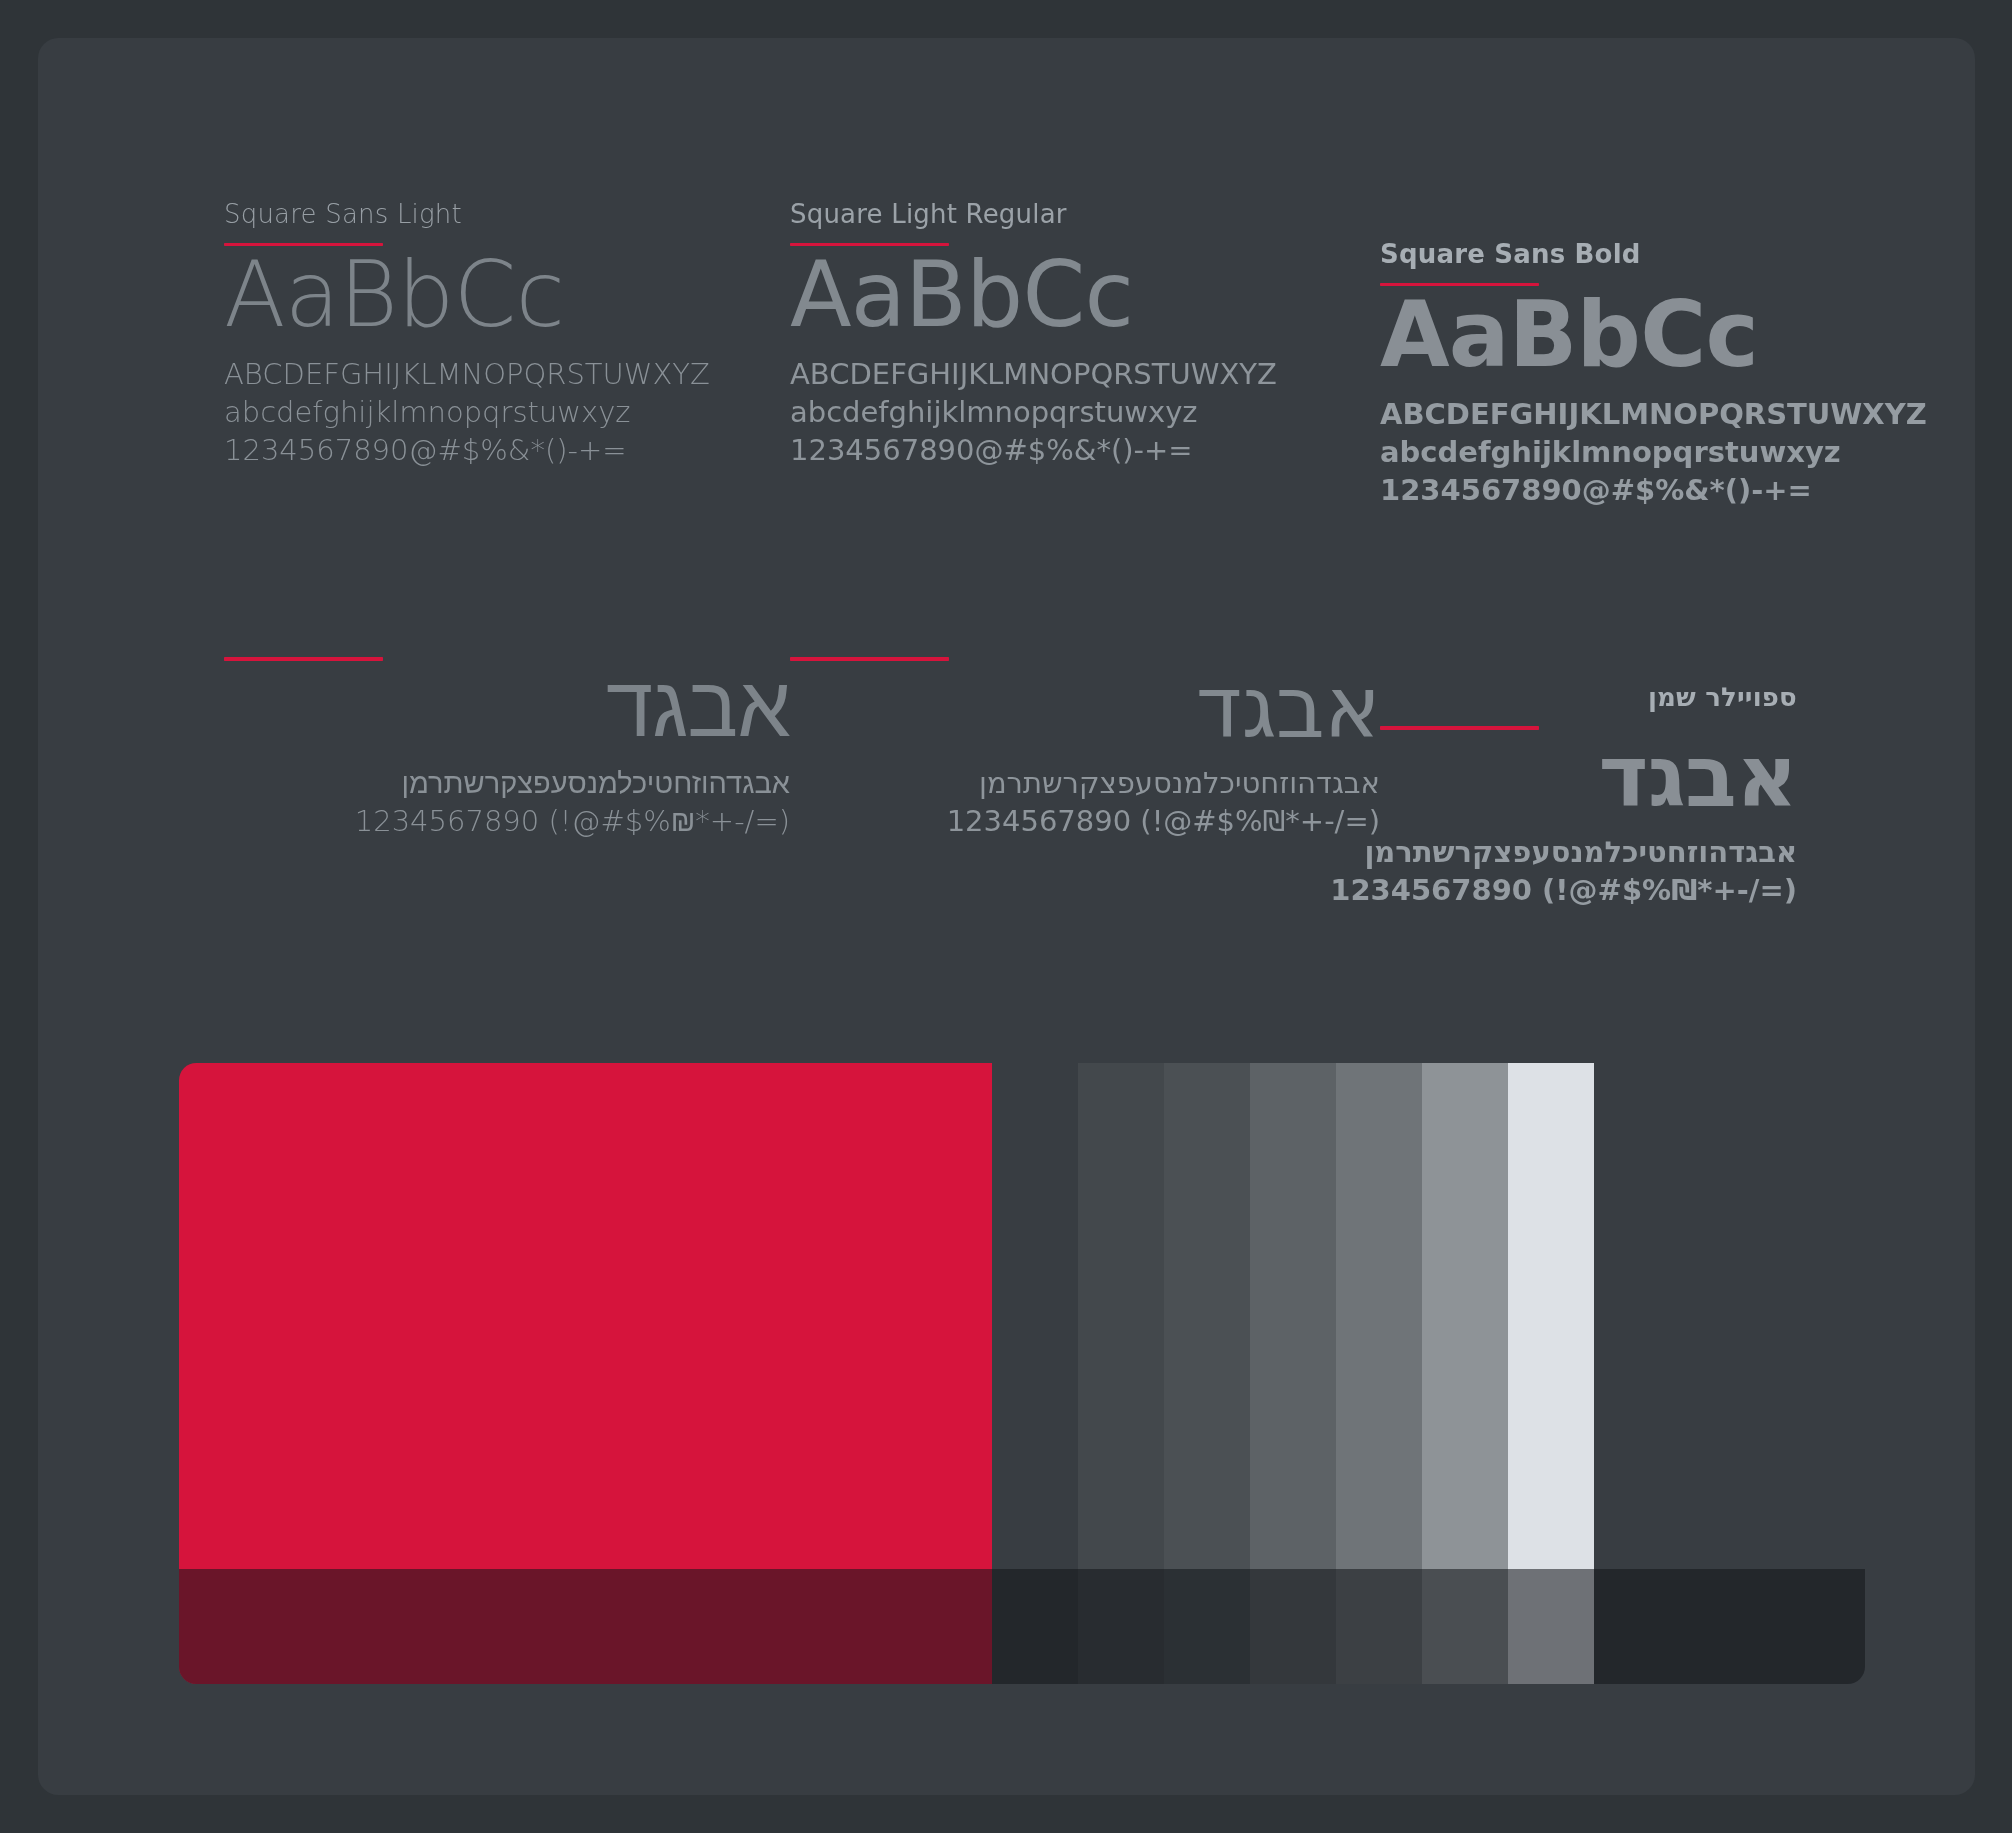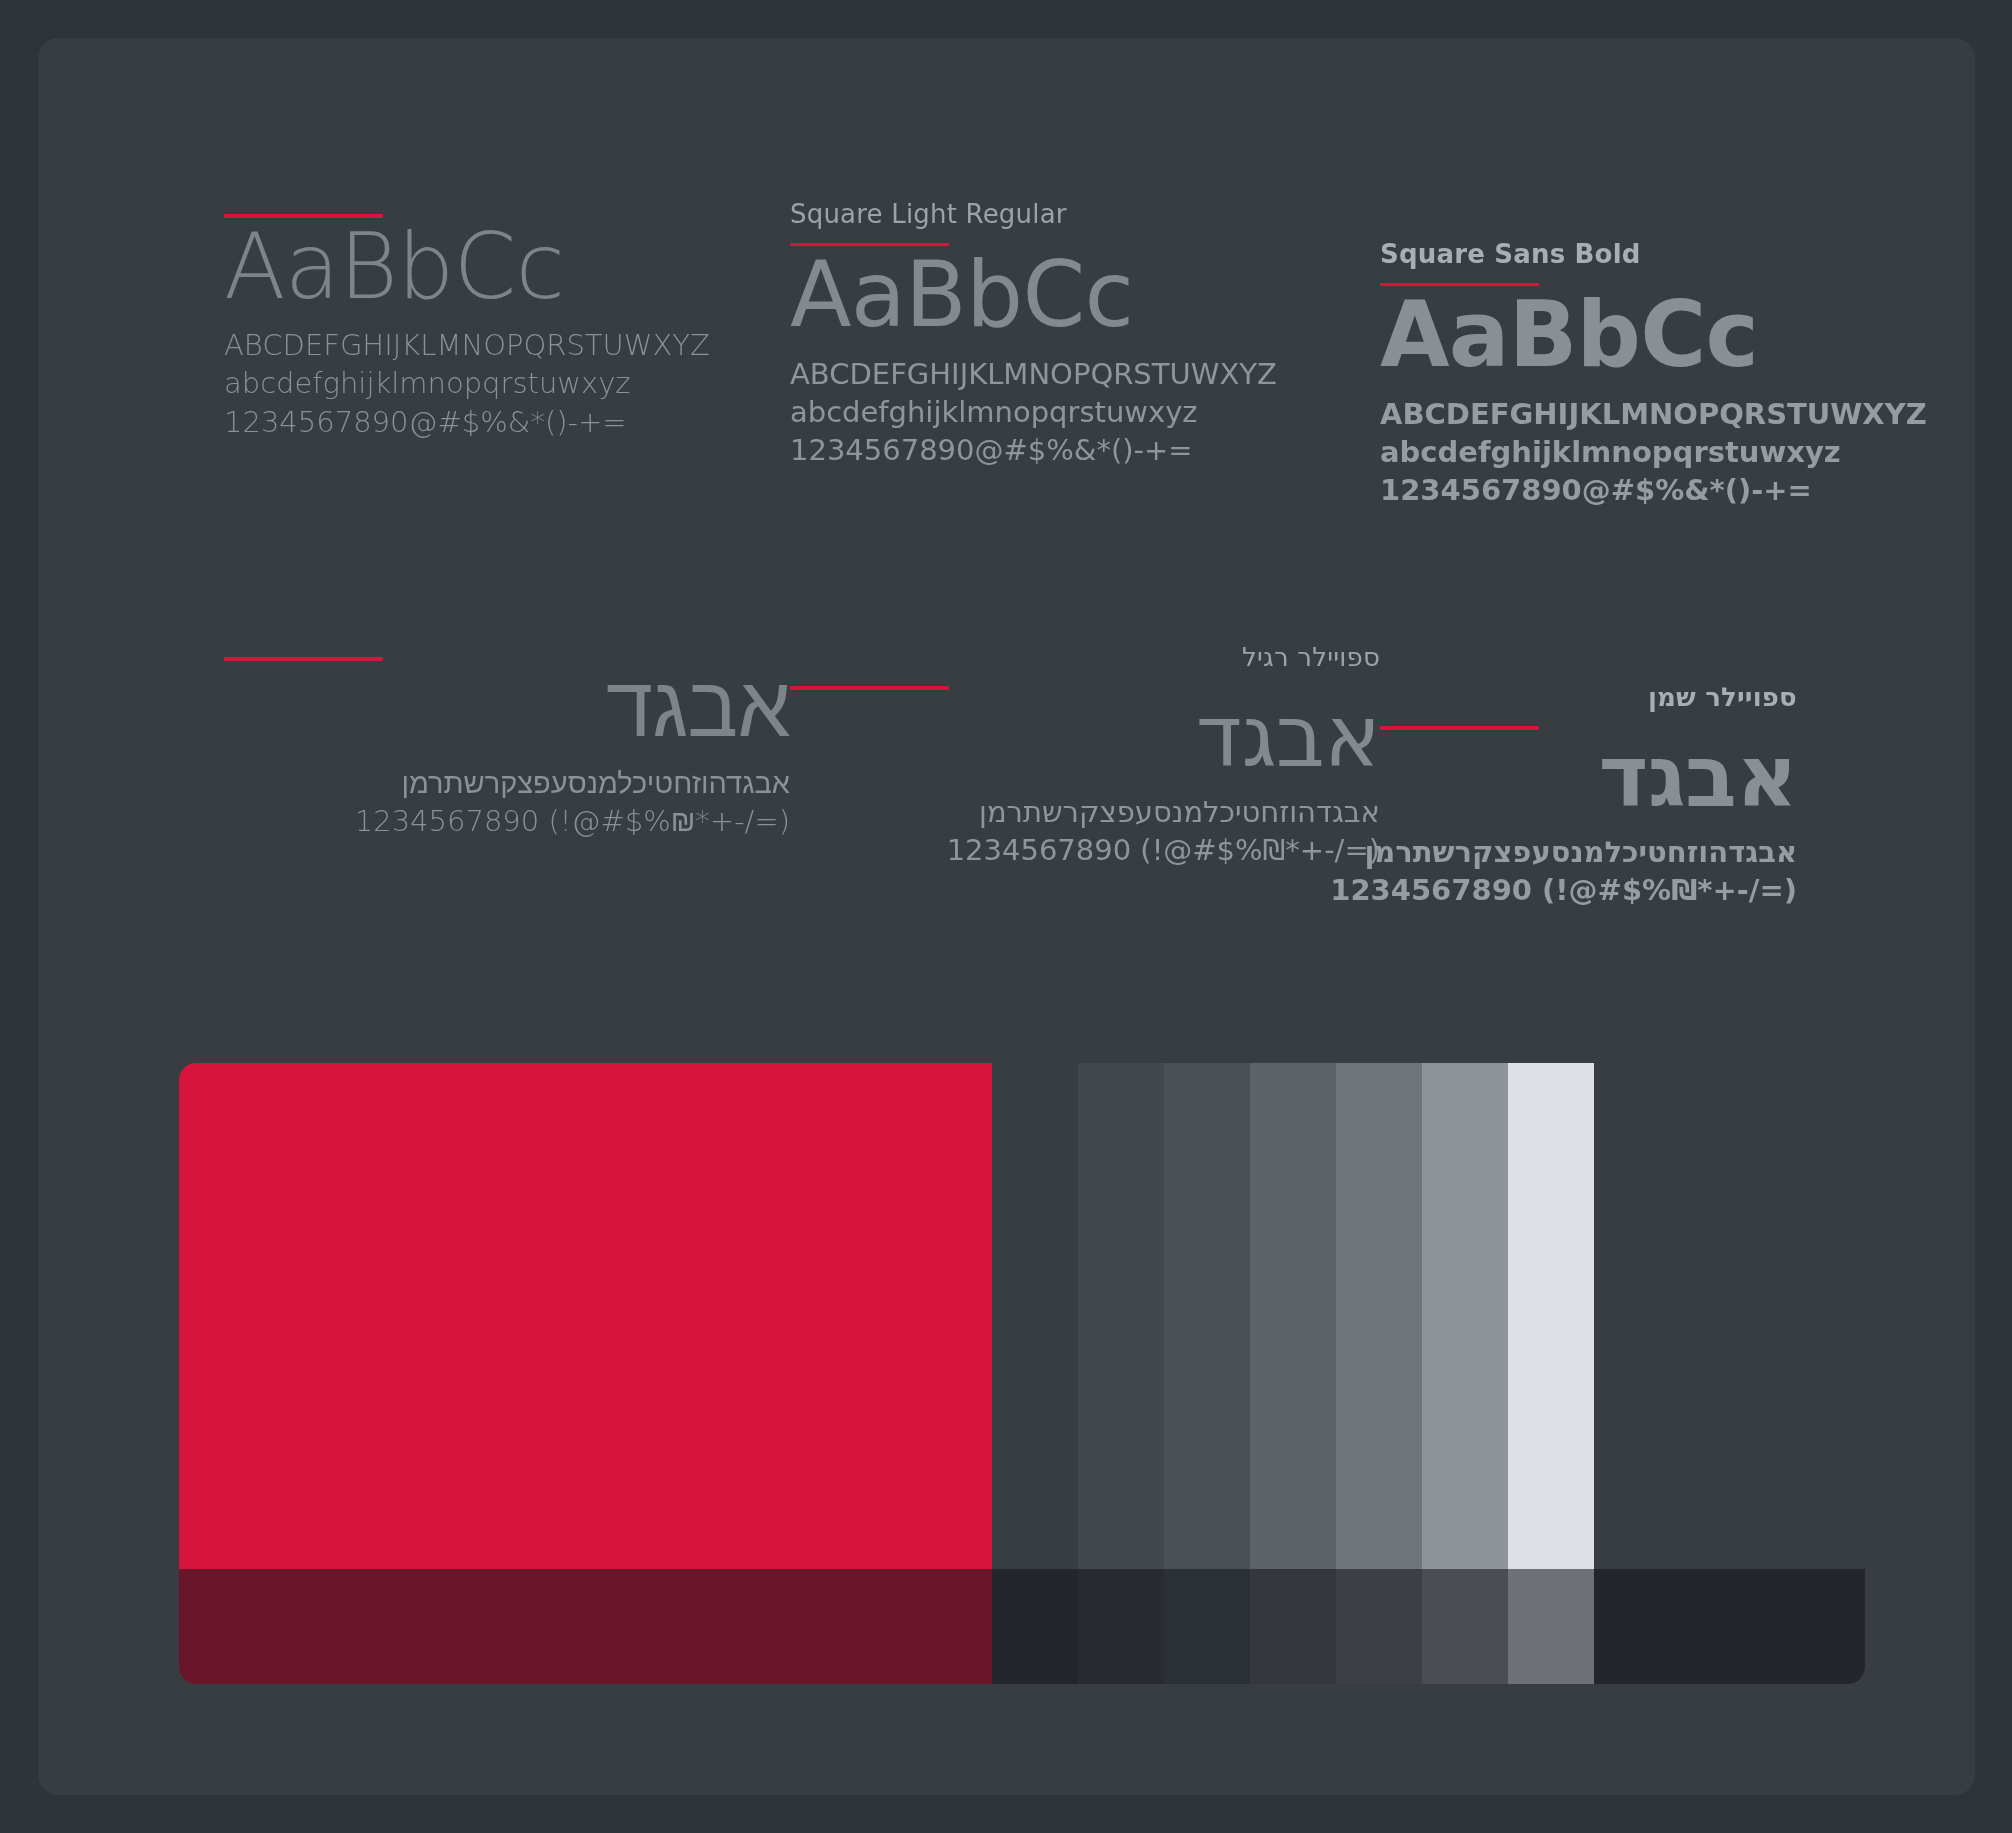--- a/index.html
+++ b/index.html
@@ -128,20 +128,21 @@
 </style>
 </head>
 <body>
 
 <div id="stage" style="background: rgb(47, 52, 56);">
   <div id="panel" style="background: rgb(56, 61, 66);"></div>
 
   <div id="specimens">
 
     <div class="spec w-light">
+      <div class="spec-title">Square Sans Light</div>
       <div class="rule" style="background: rgb(214, 20, 60);"></div>
       <div class="big">AaBbCc</div>
       <div class="lines">
         <div>ABCDEFGHIJKLMNOPQRSTUWXYZ</div>
         <div>abcdefghijklmnopqrstuwxyz</div>
         <div>1234567890@#$%&amp;*()-+=</div>
       </div>
     </div>
 
     <div class="spec w-reg">
@@ -169,21 +170,20 @@
     <div class="spec w-light he">
       <div class="rule" style="background: rgb(214, 20, 60);"></div>
       <div class="big">אבגד</div>
       <div class="lines">
         <div>אבגדהוזחטיכלמנסעפצקרשתרמן</div>
         <div>(=/-+*₪%$#@!) 1234567890</div>
       </div>
     </div>
 
     <div class="spec w-reg he">
-      <div class="spec-title">ספויילר רגיל</div>
       <div class="rule" style="background: rgb(214, 20, 60);"></div>
       <div class="big">אבגד</div>
       <div class="lines">
         <div>אבגדהוזחטיכלמנסעפצקרשתרמן</div>
         <div>(=/-+*₪%$#@!) 1234567890</div>
       </div>
     </div>
 
     <div class="spec w-bold he">
       <div class="spec-title">ספויילר שמן</div>

